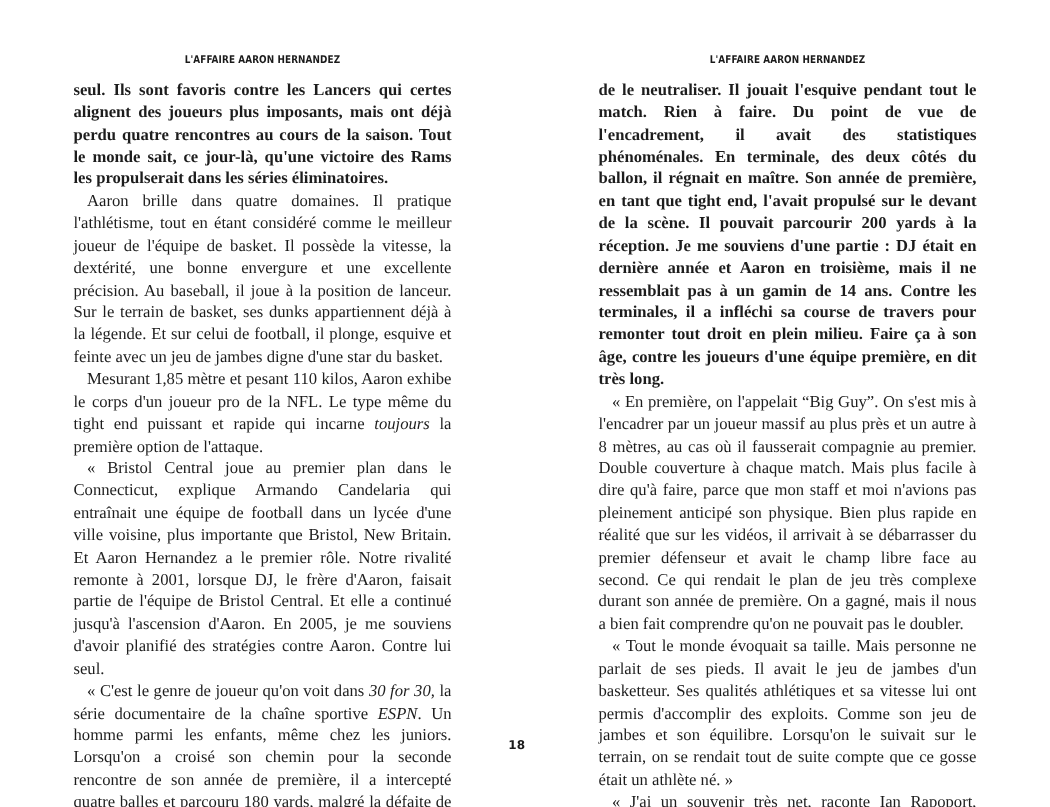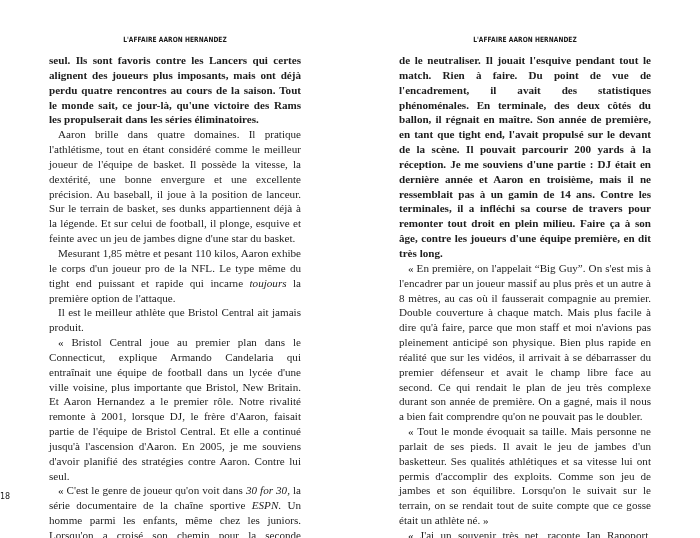--- a/index.html
+++ b/index.html
@@ -14,34 +14,33 @@
   }
   .body-text {
     position: absolute; top: 53px; left: 49px; width: 252px;
     font-family: "Liberation Serif", serif; font-size: 11.1px; line-height: 14.85px;
     color: #1d1d1d; text-align: justify; hyphens: manual;
   }
   .body-text p { margin: 0; text-indent: 9px; }
   .body-text p.noindent { text-indent: 0; font-weight: bold; }
   .body-text em { font-style: italic; margin-top: 11px; }
   .folio {
-    position: absolute; top: 492px; left: 0; width: 350px; text-align: left;
-    font-family: "DejaVu Sans", sans-serif; font-weight: normal; font-size: 8px; color: #1a1a1a;
+    position: absolute; top: 492px; left: 0; width: 350px; text-align: right;
+    font-family: "DejaVu Sans", sans-serif; font-weight: bold; font-size: 8px; color: #1a1a1a;
   }
 </style>
 </head>
 <body>
 
 <div class="page left">
   <div class="running-head">L'AFFAIRE AARON HERNANDEZ</div>
   <div class="body-text">
     <p class="noindent">seul. Ils sont favoris contre les Lancers qui certes alignent des joueurs plus imposants, mais ont déjà perdu quatre rencontres au cours de la saison. Tout le monde sait, ce jour-là, qu'une victoire des Rams les propulserait dans les séries éliminatoires.</p>
     <p>Aaron brille dans quatre domaines. Il pratique l'athlétisme, tout en étant considéré comme le meilleur joueur de l'équipe de bas­ket. Il possède la vitesse, la dextérité, une bonne envergure et une excellente précision. Au baseball, il joue à la position de lanceur. Sur le terrain de basket, ses dunks appartiennent déjà à la légende. Et sur celui de football, il plonge, esquive et feinte avec un jeu de jambes digne d'une star du basket.</p>
     <p><span>Mesurant 1,85 mètre et pesant 110 kilos, Aaron exhibe le corps d'un joueur pro de la NFL. Le type même du tight end puissant et rapide qui incarne </span><em>toujours</em><span> la première option de l'attaque.</span></p>
-    <p>Il est le meilleur athlète que Bristol Central ait jamais produit.</p>
     <p>« Bristol Central joue au premier plan dans le Connecticut, explique Armando Candelaria qui entraînait une équipe de foot­ball dans un lycée d'une ville voisine, plus importante que Bristol, New Britain. Et Aaron Hernandez a le premier rôle. Notre riva­lité remonte à 2001, lorsque DJ, le frère d'Aaron, faisait partie de l'équipe de Bristol Central. Et elle a continué jusqu'à l'ascension d'Aaron. En 2005, je me souviens d'avoir planifié des stratégies contre Aaron. Contre lui seul.</p>
     <p><span>« C'est le genre de joueur qu'on voit dans </span><em>30 for 30,</em><span> la série documentaire de la chaîne sportive </span><em>ESPN</em><span>. Un homme parmi les enfants, même chez les juniors. Lorsqu'on a croisé son chemin pour la seconde rencontre de son année de première, il a inter­cepté quatre balles et parcouru 180 yards, malgré la défaite de son équipe. À la fac, il aurait pu jouer tight end ou defensive end – peu importe. Quand il entrait sur le terrain, on savait tout de suite qui était le meilleur joueur. Lui. Sans conteste.</span></p>
 
   </div>
   <div class="folio">18</div>
 </div>
 
 <div class="page right">
   <div class="running-head">L'AFFAIRE AARON HERNANDEZ</div>
   <div class="body-text">

